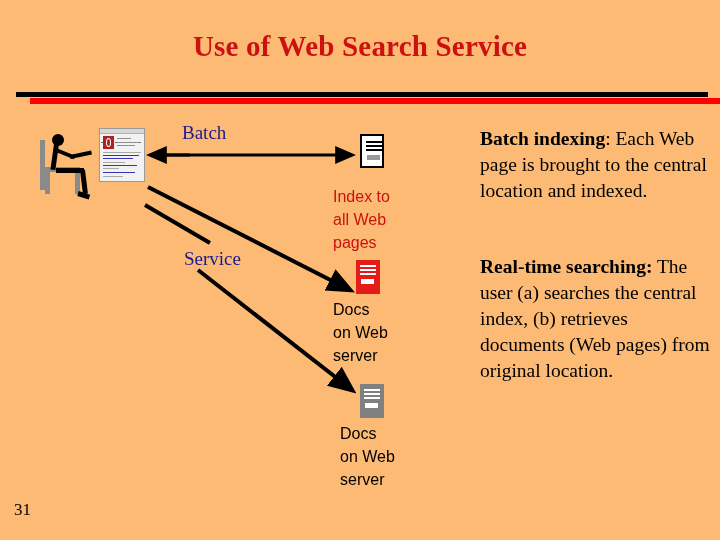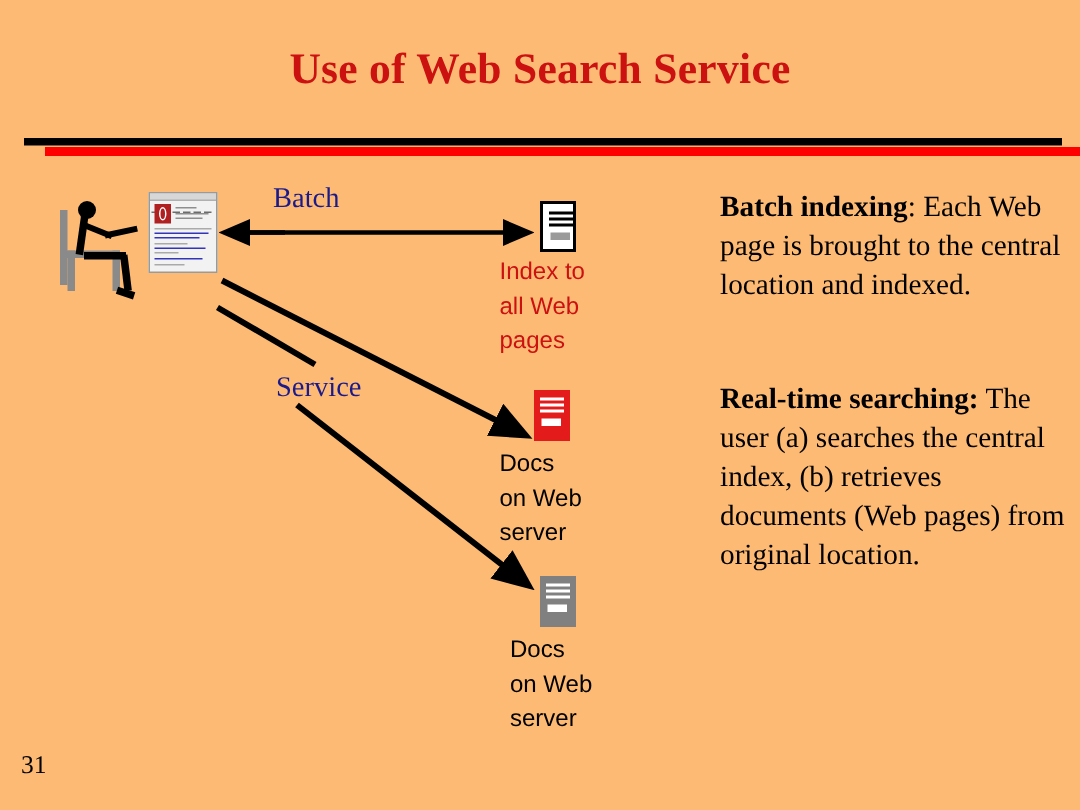--- a/index.html
+++ b/index.html
@@ -213,21 +213,21 @@
   #icon-docs2 { left: 360px; top: 384px; }
 
   
   .icon-caption {
     position: absolute;
     font-family: "Liberation Sans", sans-serif;
     font-size: 16px;
     line-height: 23px;
     white-space: pre-line;
   }
-  #caption-index { left: 333px; top: 170px; color: #cc1111; }
+  #caption-index { left: 333px; top: 185px; color: #cc1111; }
   #caption-docs1 { left: 333px; top: 298px; color: #000000; }
   #caption-docs2 { left: 340px; top: 422px; color: #000000; }
 
   
   .body-block {
     position: absolute;
     width: 236px;
     font-family: "Liberation Serif", serif;
     font-size: 19.5px;
     line-height: 26px;

